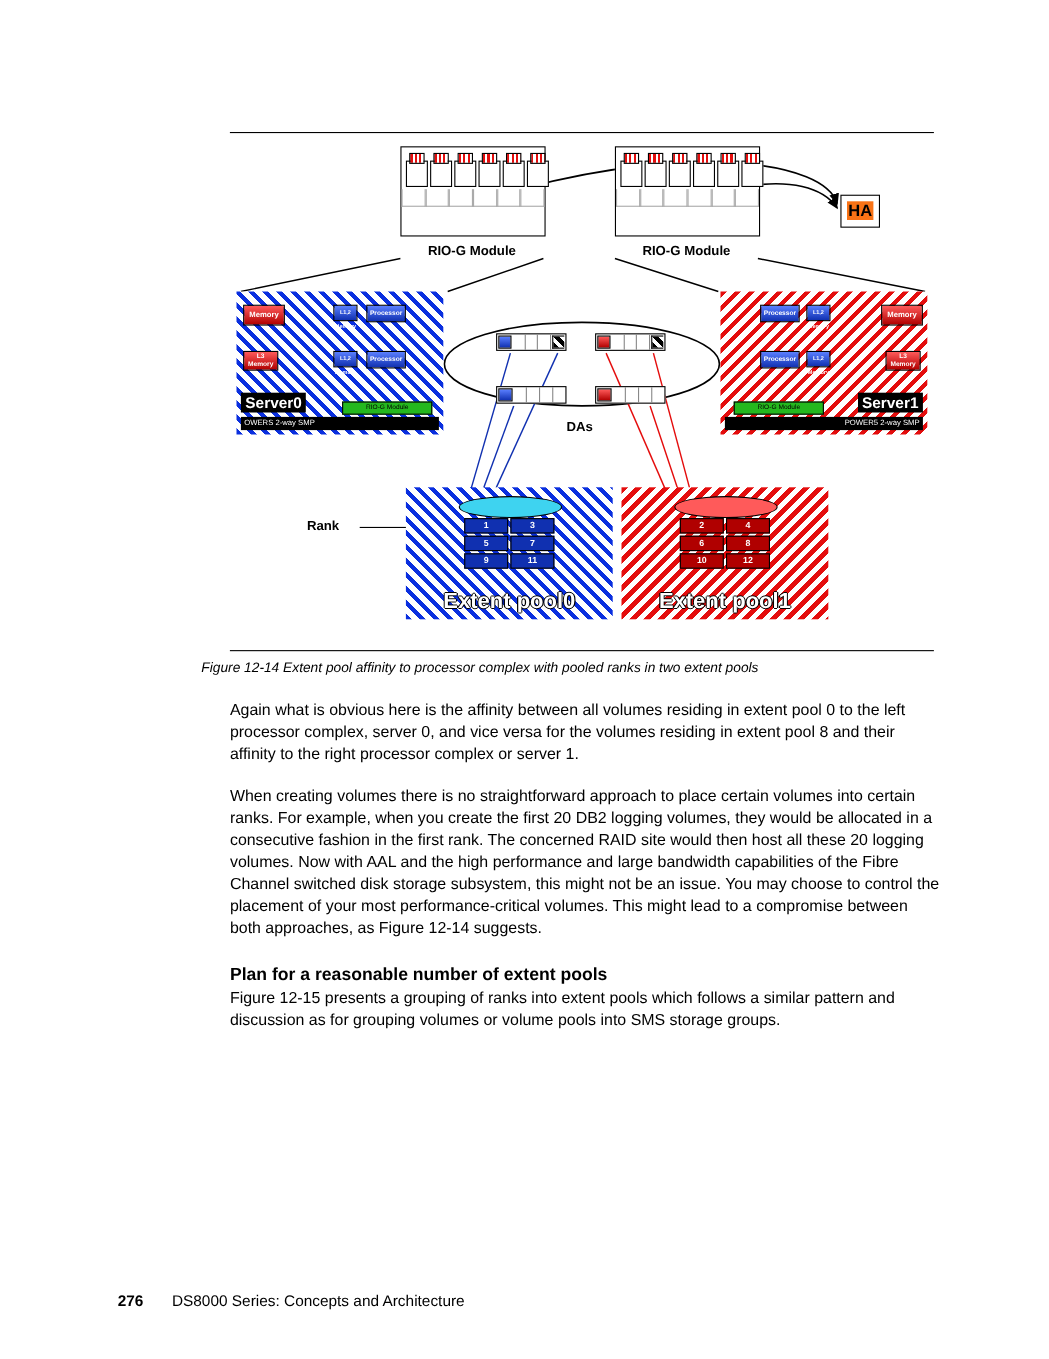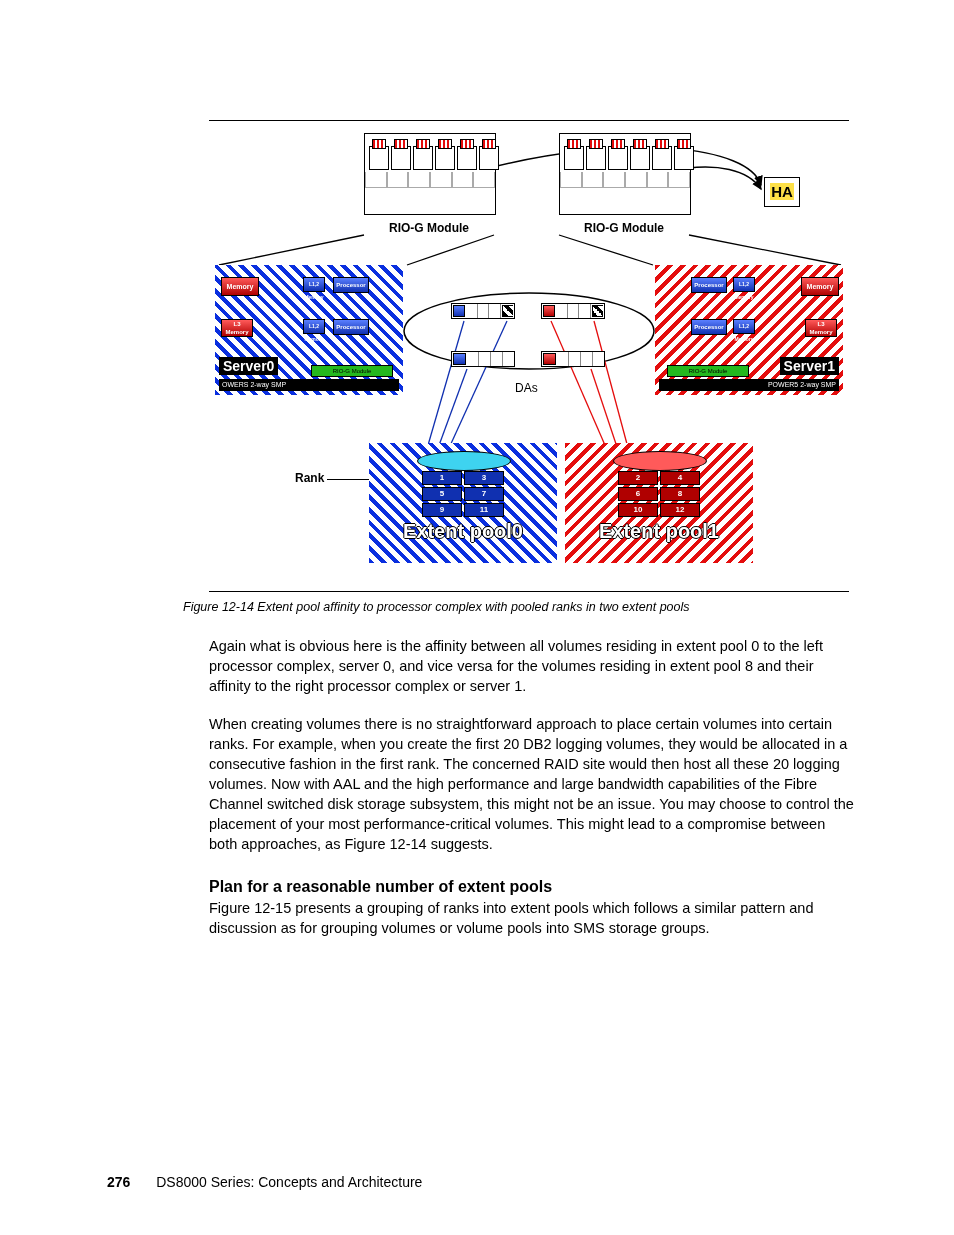--- a/index.html
+++ b/index.html
@@ -139,33 +139,33 @@
   .da-box {
     position:absolute; width:62px; height:14px;
     background:#fff; border:1.5px solid #000;
     display:flex;
   }
   .da-box .slot { flex:1; border-right:1px solid #888; }
   .da-box .act { background: linear-gradient(180deg,#ff5a5a,#b00000); border:1px solid #000; margin:1px;}
   .da-box .act.b { background: linear-gradient(180deg,#5a7fff,#1030b0);}
   .da-box .slot:last-child { border-right:none; }
   .das-label {
-    position:absolute; font-weight:normal; font-size:12px;
+    position:absolute; font-weight:bold; font-size:12px;
   }
   .rank-label {
     position:absolute; font-weight:bold; font-size:12px;
   }
 
   .pool-box {
     position:absolute; width:188px; height:120px;
   }
   .pool-box.blue { background: repeating-linear-gradient(45deg,#0a2fdf 0 4px,#fff 4px 9px);}
   .pool-box.red  { background: repeating-linear-gradient(135deg,#e40d0d 0 4px,#fff 4px 9px);}
   .pool-label {
-    position:absolute; left:0; right:0; bottom:20px; text-align:center;
+    position:absolute; left:0; right:0; bottom:4px; text-align:center;
     color:#fff; font-size:20px; font-weight:bold;
     text-shadow: -1px 0 #000,1px 0 #000,0 -1px #000,0 1px #000;
   }
   .disk-top {
     position:absolute; width:92px; height:18px; border-radius:50%;
     border:1.5px solid #000;
   }
   .disk-top.cyan { background:#3ed3f0; }
   .disk-top.red  { background:#ff5a5a; }
   .rank-grid {
@@ -271,21 +271,21 @@
             <div class="s"></div>
             <div class="s"></div>
             <div class="s"></div>
             <div class="s"></div>
           </div>
       </div>
       <div class="rio-label" style="left:350px; top:100px;">RIO-G Module</div>
 
       <div class="ha-box" style="left:555px; top:56px;">
         <div class="ha-hatch"></div>
-        <span style="background:#fde047;padding:0 1px;">HA</span>
+        <span style="background:#f97316;padding:0 1px;">HA</span>
       </div>
 
       <div class="server-box blue" style="left:6px; top:144px;">
         <div class="mem-chip" style="left:6px; top:12px;">Memory</div>
         <div class="mem-chip" style="left:6px; top:54px; width:30px; font-size:6px; line-height:8px; height:16px;">L3 Memory</div>
         <div class="small-chip blue" style="left:88px; top:12px;">L1,2 Memory</div>
         <div class="small-chip blue" style="left:88px; top:54px;">L1,2 Memory</div>
         <div class="proc-chip" style="left:118px; top:12px;">Processor</div>
         <div class="proc-chip" style="left:118px; top:54px;">Processor</div>
         <div class="rio-pill" style="left:96px; top:100px;">RIO-G Module</div>
@@ -328,21 +328,21 @@
       </div>
       <div class="da-box" style="left:332px; top:230px;">
         <div class="slot act"></div>
           <div class="slot"></div>
           <div class="slot"></div>
           <div class="slot"></div>
           <div class="slot"></div>
       </div>
       <div class="das-label" style="left:306px; top:260px;">DAs</div>
 
-      <div class="rank-label" style="left:86px; top:350px;">Rank</div>
+      <div class="rank-label" style="left:70px; top:350px;">Rank</div>
       <div class="arrowline" style="left:118px; top:358px; width:70px;"></div>
 
       <div class="pool-box blue" style="left:160px; top:322px;">
         <div class="disk-top cyan" style="left:48px; top:8px;"></div>
         <div class="rank-grid" style="left:48px; top:28px;">
           <div class="rank-cell blue">1</div>
           <div class="rank-cell blue">3</div>
           <div class="rank-cell blue">5</div>
           <div class="rank-cell blue">7</div>
           <div class="rank-cell blue">9</div>

